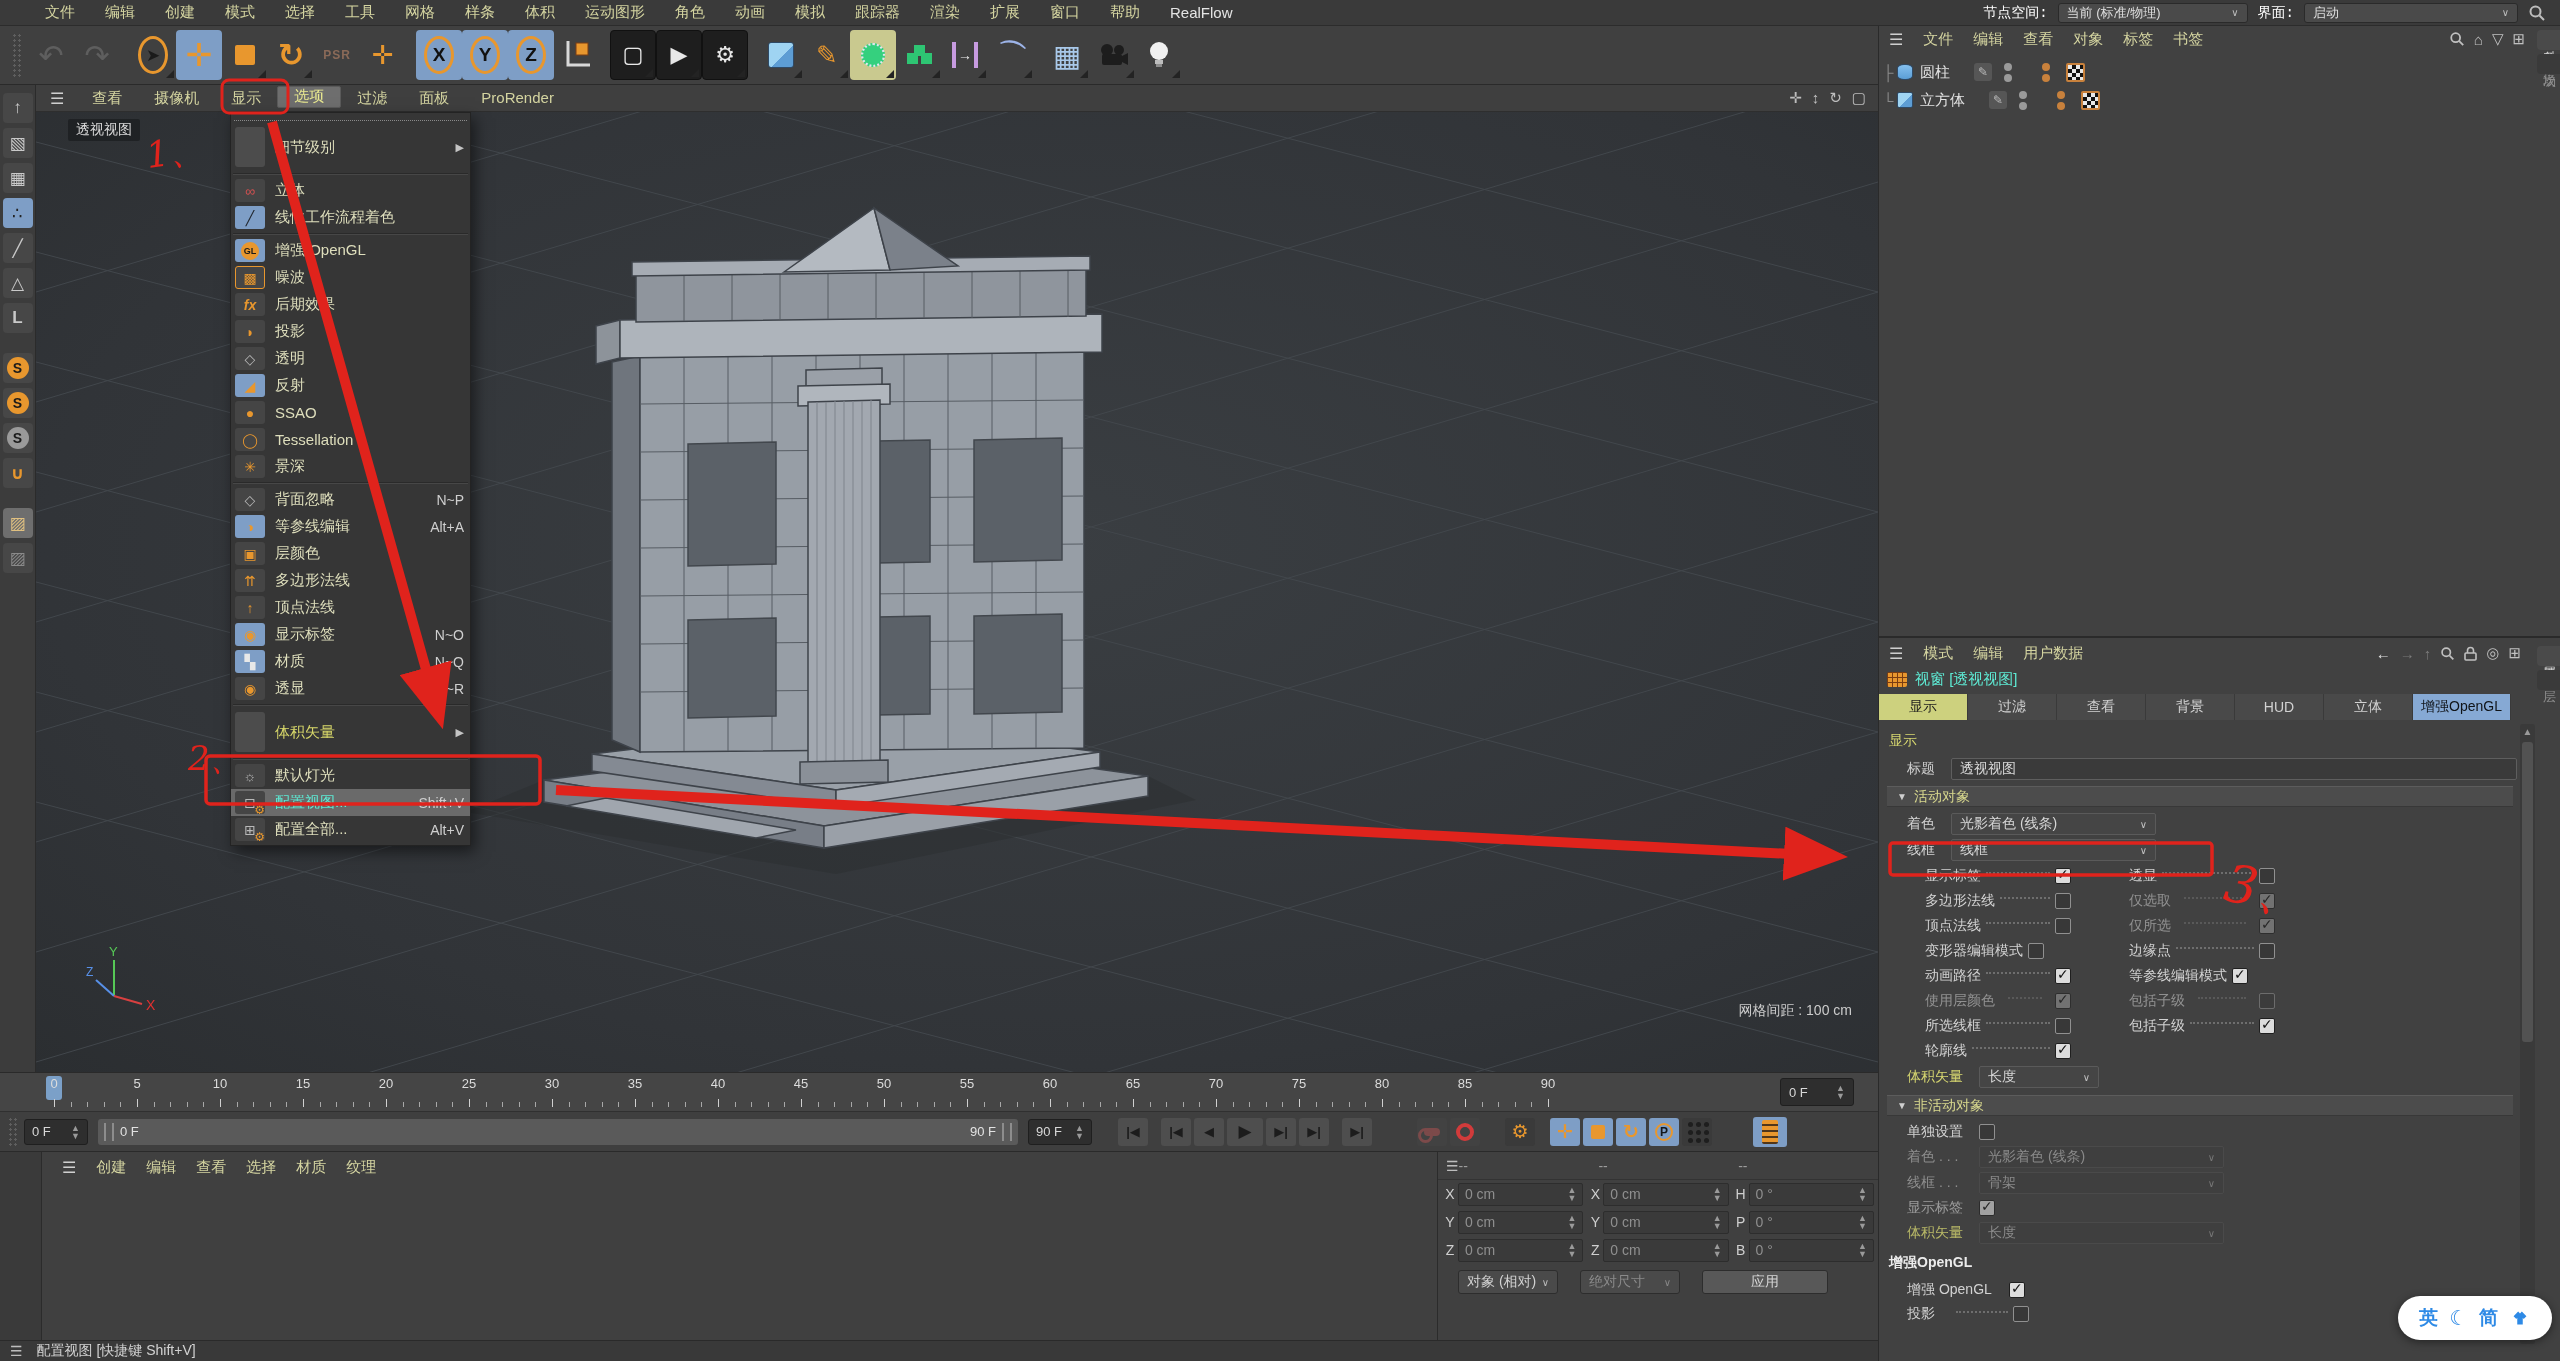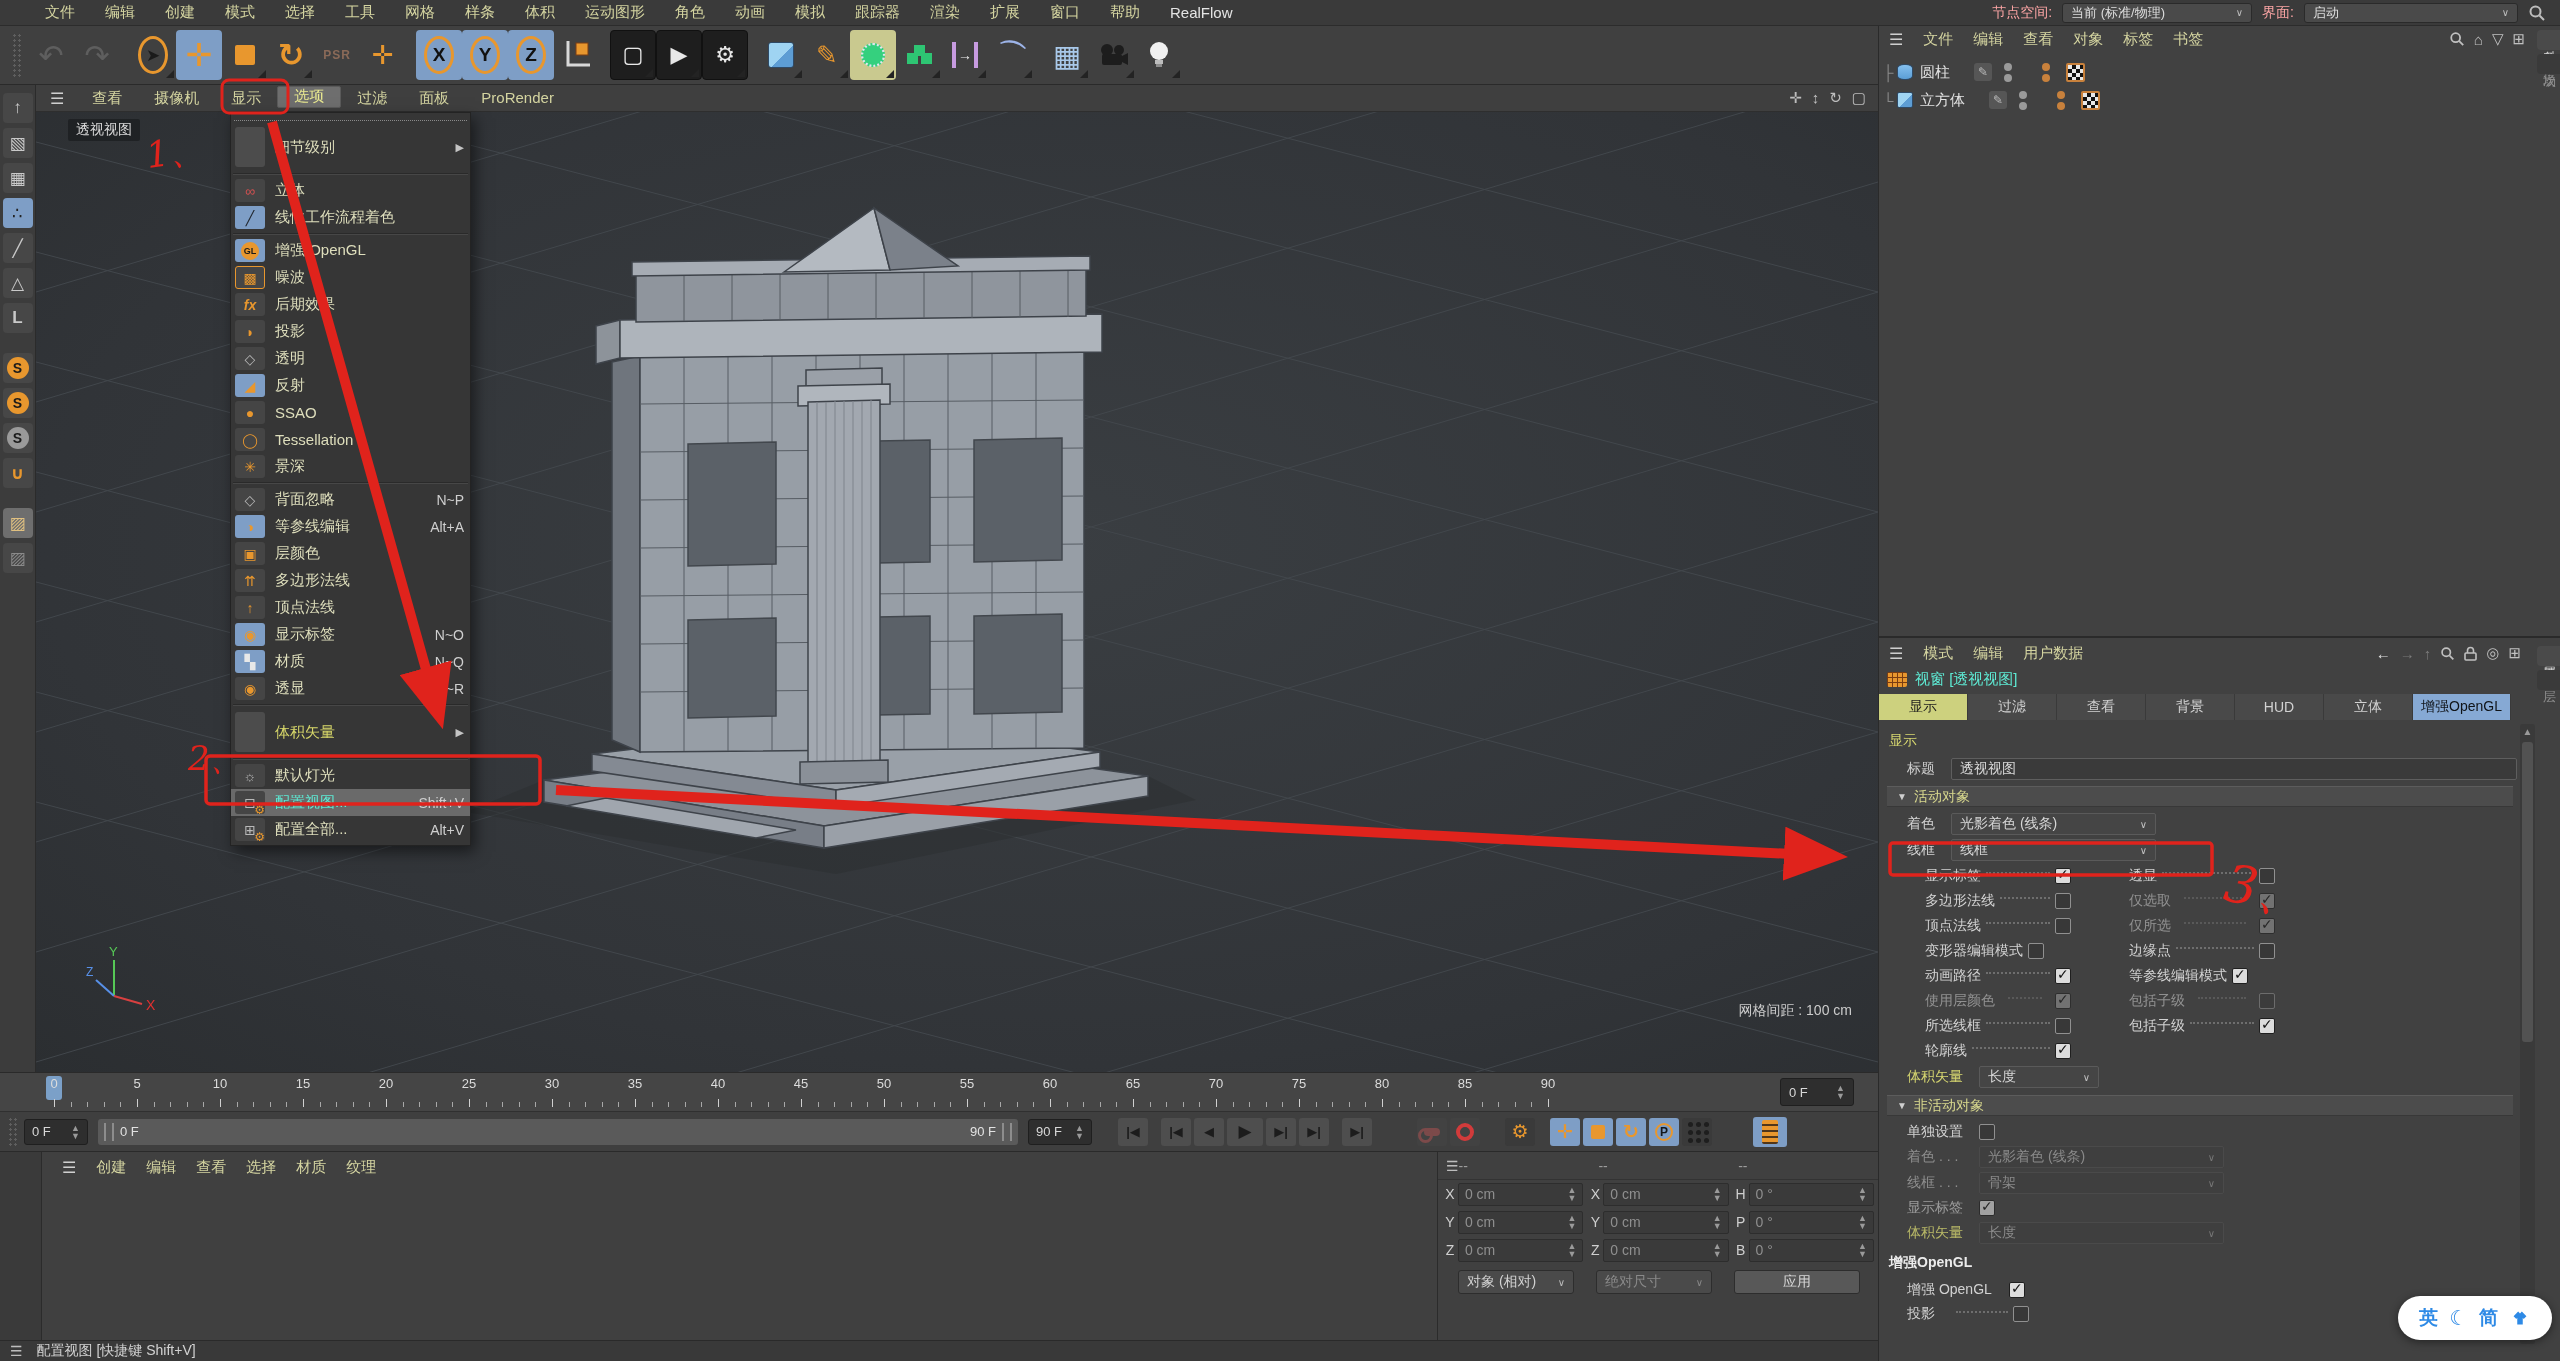--- a/index.html
+++ b/index.html
@@ -10,21 +10,21 @@
     color:#d8d8d8; font-size:14px; -webkit-font-smoothing:antialiased;
   }
 
   
   #top-menubar { position:absolute; left:0; top:0; width:2560px; height:26px;
     background:#3a3a3a; border-bottom:1px solid #2c2c2c; display:flex; align-items:center; }
   #top-menu-items { display:flex; align-items:center; padding-left:30px; }
   #top-menu-items .mitem { padding:0 15px; font-size:15px; color:#d4d4a0; cursor:default; }
   #top-menu-items .mitem.plain { color:#e4e4e4; }
   #top-right { margin-left:auto; display:flex; align-items:center; gap:10px; padding-right:14px; }
-  #top-right .lbl { color:#fca5a5; font-size:14px; }
+  #top-right .lbl { color:#ffffff; font-size:14px;font-family:Liberation Mono, monospace; }
   .mini-select { height:20px; background:#4a4a4a; border:1px solid #2a2a2a; border-radius:3px;
     display:flex; align-items:center; padding:0 8px; color:#dedede; font-size:13px; }
   .mini-select .chev { margin-left:auto; padding-left:12px; color:#bdbdbd; font-size:10px; }
 
   
   #main-toolbar { position:absolute; left:0; top:26px; width:2560px; height:59px;
     background:#404040; border-bottom:1px solid #2a2a2a; display:flex; align-items:center; padding-left:6px; }
   .handle { width:10px; height:44px; margin:0 6px;
     background-image:radial-gradient(#5f5f5f 1px, transparent 1.4px); background-size:5px 5px; }
   .tb { position:relative; width:46px; height:50px; border-radius:4px; display:flex;
@@ -228,21 +228,21 @@
   #materials-panel { position:absolute; left:42px; top:1152px; width:1395px; height:188px; background:#404040; }
   #materials-panel .pm-row { padding-left:10px; }
   #coords-panel { position:absolute; left:1437px; top:1152px; width:441px; height:188px; background:#404040; border-left:1px solid #2b2b2b; }
   #coords-header { display:flex; align-items:center; height:28px; padding-left:8px; color:#9c9c9c; font-size:14px; border-bottom:1px solid #333; }
   #coords-header .dash { width:147px; }
   .coordrow { display:flex; align-items:center; height:28px; padding-left:4px; }
   .clab { width:16px; color:#cfcfcf; font-size:14px; text-align:center; }
   .cfield { width:126px; height:23px; background:#3a3a3a; border:1px solid #2d2d2d; border-radius:2px;
     color:#8f8f8f; font-size:14px; display:flex; align-items:center; padding:0 6px; margin-right:4px; }
   #coords-bottom { display:flex; align-items:center; margin-top:6px; padding-left:20px; gap:22px; }
-  .csel { width:116px; height:24px; background:#4a4a4a; border:1px solid #2d2d2d; border-radius:3px;
+  .csel { width:100px; height:24px; background:#4a4a4a; border:1px solid #2d2d2d; border-radius:3px;
     color:#d2d2d2; font-size:14px; display:flex; align-items:center; padding:0 8px; }
   .csel.dim { color:#8a8a8a; }
   #apply-btn { width:126px; height:24px; background:#585858; border:1px solid #2d2d2d; border-radius:3px;
     color:#d8d8d8; font-size:14px; display:flex; align-items:center; justify-content:center; }
 
   
   #status-bar { position:absolute; left:0; top:1340px; width:1878px; height:21px; background:#393939;
     border-top:1px solid #2a2a2a; display:flex; align-items:center; }
   #status-bar .burger { color:#bdbdbd; font-size:14px; padding:0 14px 0 10px; }
   #status-text { color:#d2d2d2; font-size:14px; }

